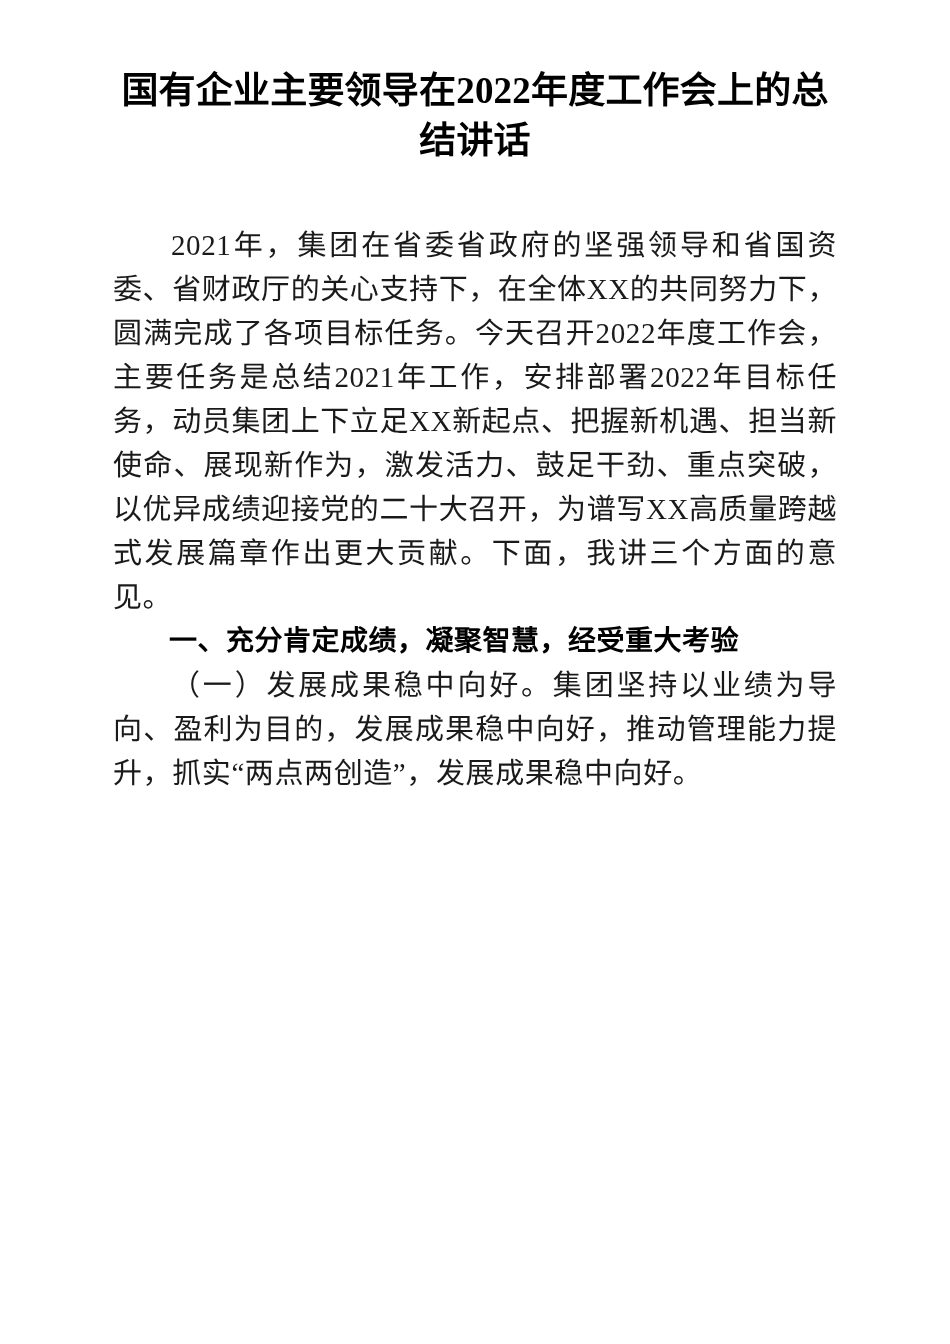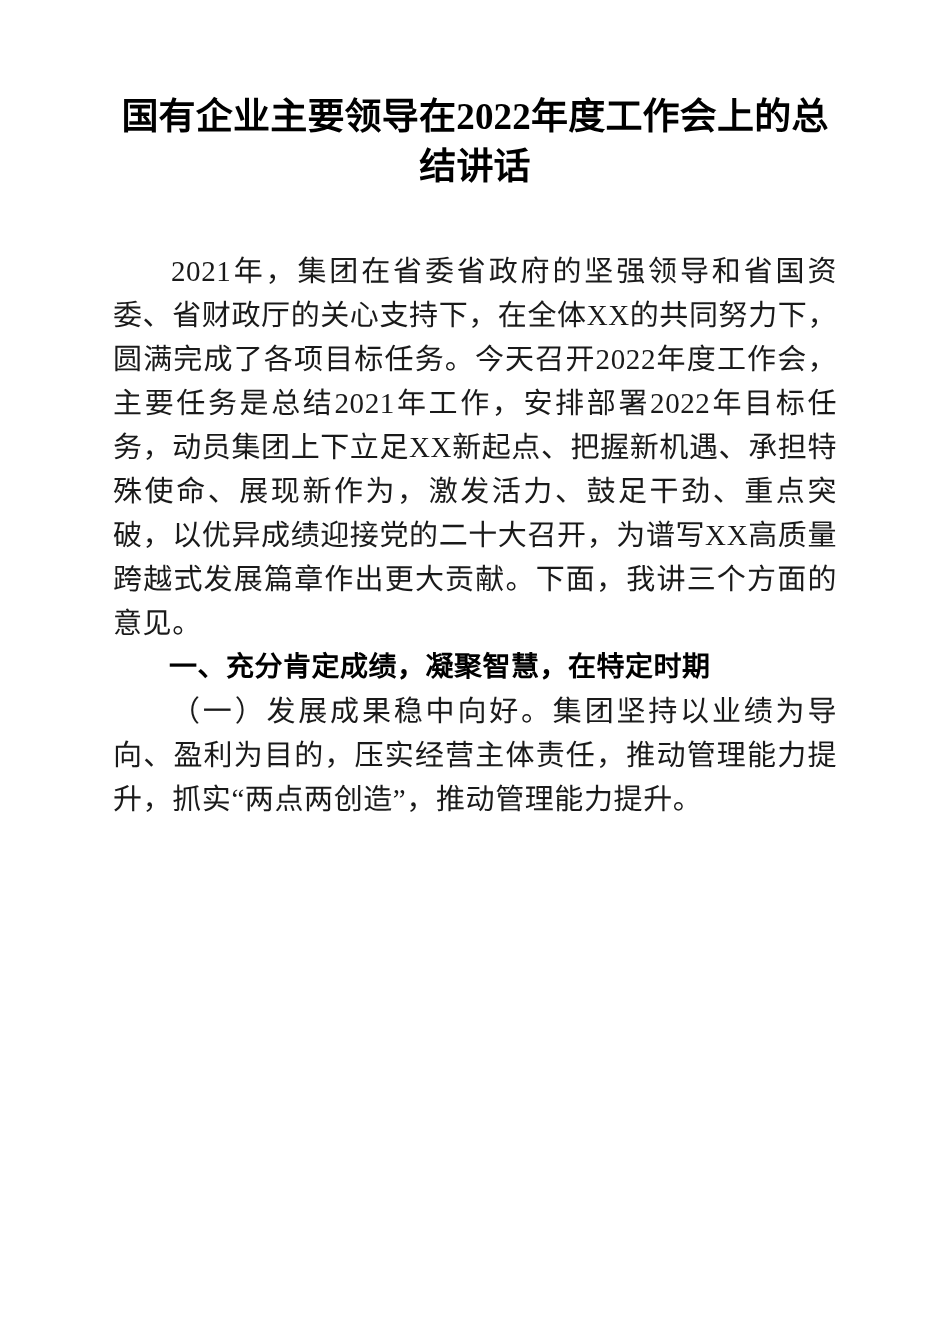--- a/index.html
+++ b/index.html
@@ -22,21 +22,21 @@
   .content {
     position: absolute;
     left: 113px;
     top: 0;
     width: 724px;
   }
 
   
   .doc-title {
     margin: 0;
-    padding-top: 92px;
+    padding-top: 66px;
     font-family: "Liberation Serif", "DejaVu Serif", serif;
     font-weight: bold;
     font-size: 37px;
     line-height: 50px;
     text-align: center;
     color: #000000;
     letter-spacing: 0.2px;
     word-break: break-all;
   }
 
@@ -72,21 +72,21 @@
   }
 </style>
 </head>
 <body>
 
 <div class="page">
   <div class="content">
 
     <h1 class="doc-title">国有企业主要领导在2022年度工作会上的总结讲话</h1>
 
-    <p class="body-para para-gap-first">2021年，集团在省委省政府的坚强领导和省国资委、省财政厅的关心支持下，在全体XX的共同努力下，圆满完成了各项目标任务。今天召开2022年度工作会，主要任务是总结2021年工作，安排部署2022年目标任务，动员集团上下立足XX新起点、把握新机遇、承担特殊使命、展现新作为，激发活力、鼓足干劲、重点突破，以优异成绩迎接党的二十大召开，为谱写XX高质量跨越式发展篇章作出更大贡献。下面，我讲三个方面的意见。</p>
+    <p class="body-para para-gap-first">2021年，集团在省委省政府的坚强领导和省国资委、省财政厅的关心支持下，在全体XX的共同努力下，圆满完成了各项目标任务。今天召开2022年度工作会，主要任务是总结2021年工作，安排部署2022年目标任务，动员集团上下立足XX新起点、把握新机遇、担当新使命、展现新作为，激发活力、鼓足干劲、重点突破，以优异成绩迎接党的二十大召开，为谱写XX高质量跨越式发展篇章作出更大贡献。下面，我讲三个方面的意见。</p>
 
-    <h2 class="section-heading">一、充分肯定成绩，凝聚智慧，在特定时期</h2>
+    <h2 class="section-heading">一、充分肯定成绩，凝聚智慧，经受重大考验</h2>
 
 
-    <p class="body-para para-gap">（一）发展成果稳中向好。集团坚持以业绩为导向、盈利为目的，压实经营主体责任，推动管理能力提升，抓实“两点两创造”，推动管理能力提升。</p>
+    <p class="body-para para-gap">（一）发展成果稳中向好。集团坚持以业绩为导向、盈利为目的，发展成果稳中向好，推动管理能力提升，抓实“两点两创造”，发展成果稳中向好。</p>
 
   </div>
 </div>
 
 </body></html>

